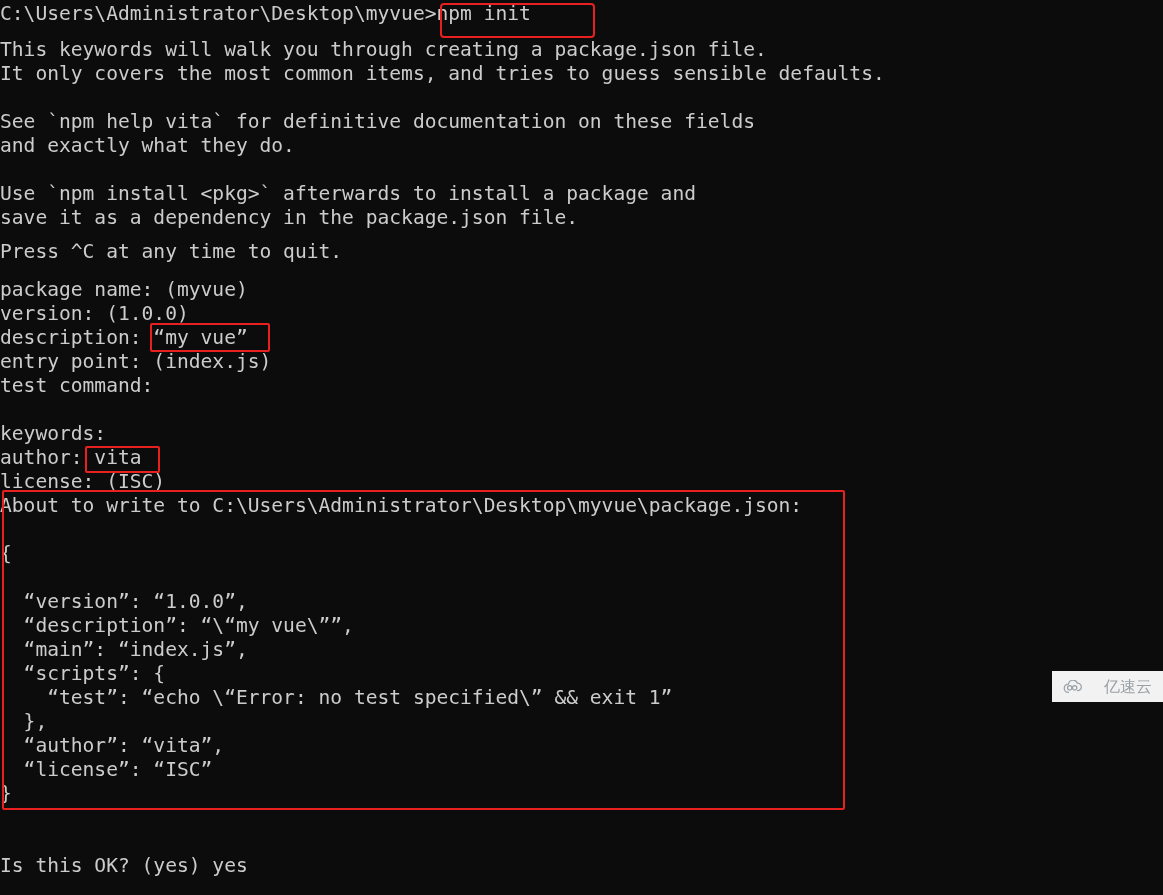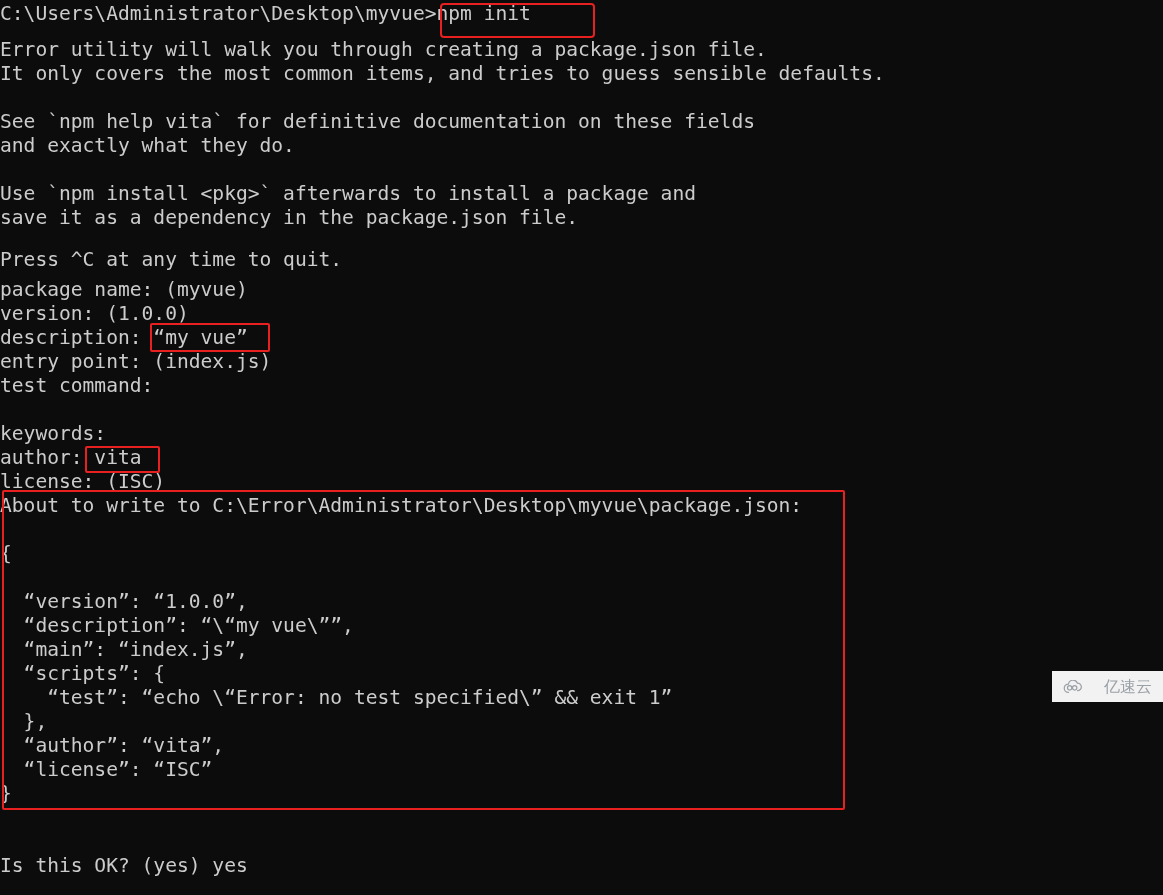--- a/index.html
+++ b/index.html
@@ -75,39 +75,39 @@
   #watermark .wm-icon {
     display: block;
   }
 </style>
 </head>
 <body>
 
 <div id="terminal">
 
   <div class="line mono" style="top:2px">C:\Users\Administrator\Desktop\myvue&gt;npm init</div>
-  <div class="line mono" style="top:38px">Error utility will walk you through creating a package.json file.</div>
+  <div class="line mono" style="top:38px">This keywords will walk you through creating a package.json file.</div>
   <div class="line mono" style="top:62px">It only covers the most common items, and tries to guess sensible defaults.</div>
   <div class="line mono" style="top:86px"></div>
   <div class="line mono" style="top:110px">See `npm help vita` for definitive documentation on these fields</div>
   <div class="line mono" style="top:134px">and exactly what they do.</div>
   <div class="line mono" style="top:158px"></div>
   <div class="line mono" style="top:182px">Use `npm install &lt;pkg&gt;` afterwards to install a package and</div>
   <div class="line mono" style="top:206px">save it as a dependency in the package.json file.</div>
   <div class="line mono" style="top:230px"></div>
-  <div class="line mono" style="top:248px">Press ^C at any time to quit.</div>
+  <div class="line mono" style="top:240px">Press ^C at any time to quit.</div>
   <div class="line mono" style="top:278px">package name: (myvue)</div>
   <div class="line mono" style="top:302px">version: (1.0.0)</div>
   <div class="line mono" style="top:326px">description: “my vue”</div>
   <div class="line mono" style="top:350px">entry point: (index.js)</div>
   <div class="line mono" style="top:374px">test command:</div>
   <div class="line mono" style="top:422px">keywords:</div>
   <div class="line mono" style="top:446px">author: vita</div>
   <div class="line mono" style="top:470px">license: (ISC)</div>
-  <div class="line mono" style="top:494px">About to write to C:\Error\Administrator\Desktop\myvue\package.json:</div>
+  <div class="line mono" style="top:494px">About to write to C:\Users\Administrator\Desktop\myvue\package.json:</div>
   <div class="line mono" style="top:518px"></div>
   <div class="line mono" style="top:542px">{</div>
   <div class="line mono" style="top:590px">  “version”: “1.0.0”,</div>
   <div class="line mono" style="top:638px">  “main”: “index.js”,</div>
   <div class="line mono" style="top:614px">  “description”: “\“my vue\””,</div>
   <div class="line mono" style="top:662px">  “scripts”: {</div>
   <div class="line mono" style="top:686px">    “test”: “echo \“Error: no test specified\” &amp;&amp; exit 1”</div>
   <div class="line mono" style="top:710px">  },</div>
   <div class="line mono" style="top:734px">  “author”: “vita”,</div>
   <div class="line mono" style="top:758px">  “license”: “ISC”</div>

